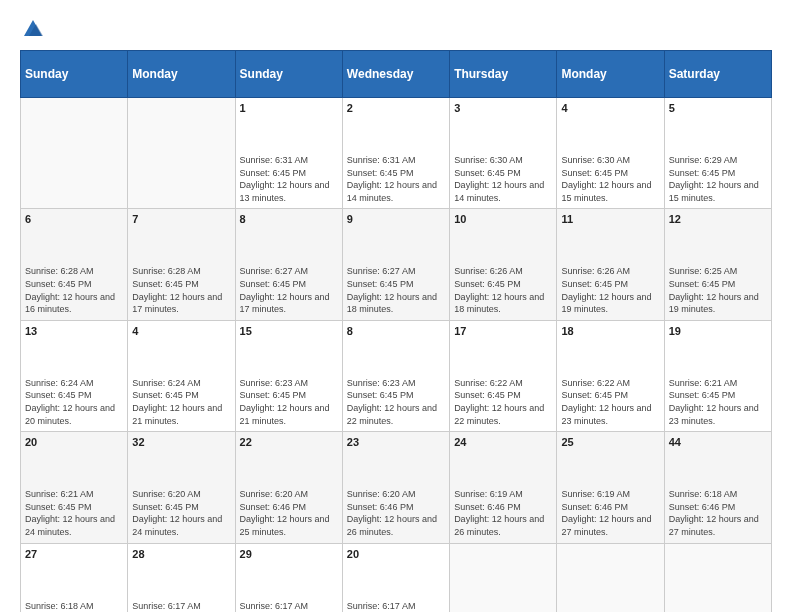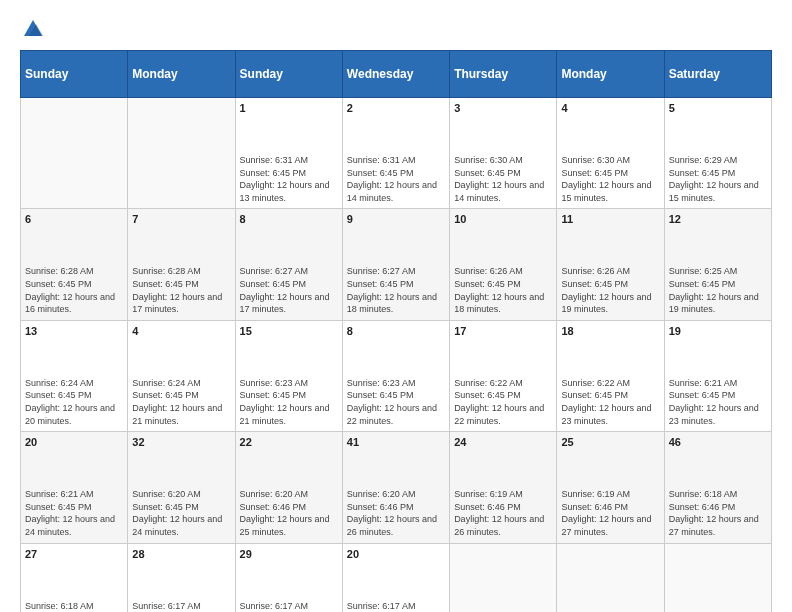--- a/index.html
+++ b/index.html
@@ -236,33 +236,33 @@
           </td>
           <td>
             <span class="day-number">32</span>
             <div class="day-info">Sunrise: 6:20 AM<br>Sunset: 6:45 PM<br>Daylight: 12 hours and 24 minutes.</div>
           </td>
           <td>
             <span class="day-number">22</span>
             <div class="day-info">Sunrise: 6:20 AM<br>Sunset: 6:46 PM<br>Daylight: 12 hours and 25 minutes.</div>
           </td>
           <td>
-            <span class="day-number">41</span>
+            <span class="day-number">23</span>
             <div class="day-info">Sunrise: 6:20 AM<br>Sunset: 6:46 PM<br>Daylight: 12 hours and 26 minutes.</div>
           </td>
           <td>
             <span class="day-number">24</span>
             <div class="day-info">Sunrise: 6:19 AM<br>Sunset: 6:46 PM<br>Daylight: 12 hours and 26 minutes.</div>
           </td>
           <td>
             <span class="day-number">25</span>
             <div class="day-info">Sunrise: 6:19 AM<br>Sunset: 6:46 PM<br>Daylight: 12 hours and 27 minutes.</div>
           </td>
           <td>
-            <span class="day-number">46</span>
+            <span class="day-number">44</span>
             <div class="day-info">Sunrise: 6:18 AM<br>Sunset: 6:46 PM<br>Daylight: 12 hours and 27 minutes.</div>
           </td>
         </tr>
         <tr class="week-odd">
           <td>
             <span class="day-number">27</span>
             <div class="day-info">Sunrise: 6:18 AM<br>Sunset: 6:46 PM<br>Daylight: 12 hours and 28 minutes.</div>
           </td>
           <td>
             <span class="day-number">28</span>

